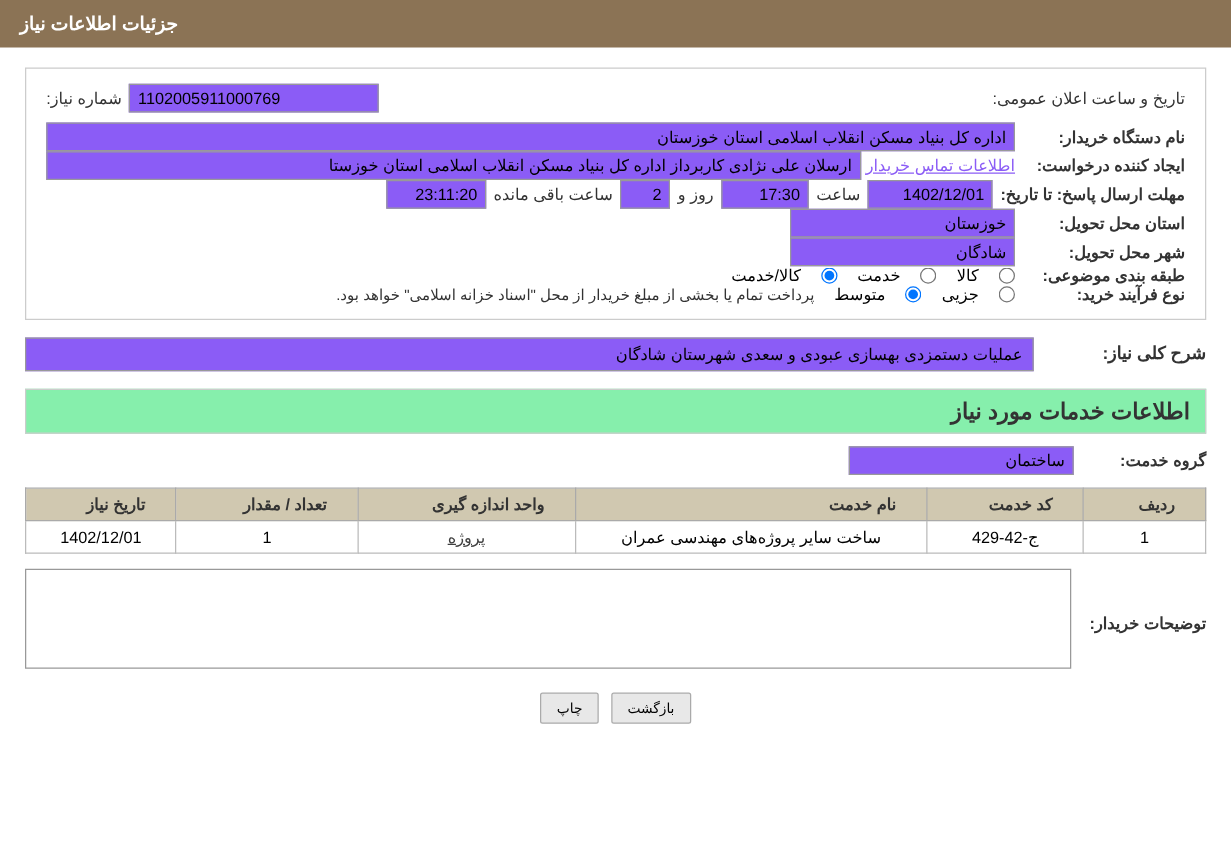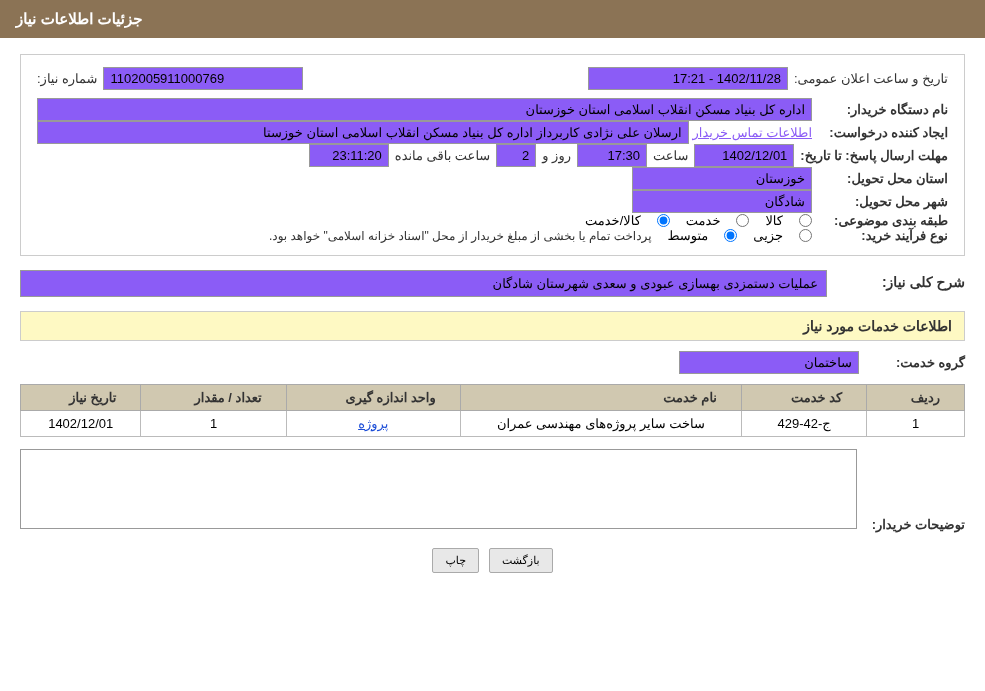--- a/index.html
+++ b/index.html
@@ -61,25 +61,25 @@
     .radio-item {
       display: flex;
       align-items: center;
       gap: 16px;
       direction: rtl;
     }
     .radio-item input[type="radio"] {
       cursor: pointer;
     }
     .section-title {
-      background: #fef9c3;
+      background: #86efac;
       border: 1px solid #ccc;
       padding: 6px 12px;
       font-weight: bold;
-      font-size: 14px;
+      font-size: 18px;
       color: #333;
       margin-bottom: 10px;
       direction: rtl;
       text-align: right;
     }
     .textarea-box {
       border: 1px solid #999;
       width: 100%;
       min-height: 60px;
       padding: 4px 6px;
@@ -172,21 +172,20 @@
     <span>جزئیات اطلاعات نیاز</span>
   </div>
 
   <div class="main-content">
 
     <div class="info-section">
 
       <div class="announce-row">
         <div style="display:flex;align-items:center;gap:6px;">
           <span class="label">تاریخ و ساعت اعلان عمومی:</span>
-          <div class="field-box" style="width:200px;">1402/11/28 - 17:21</div>
         </div>
         <div style="display:flex;align-items:center;gap:6px;">
           <div class="field-box" style="width:200px;text-align:left;">1102005911000769</div>
           <span class="label" style="min-width:auto;">شماره نیاز:</span>
         </div>
       </div>
 
       <div class="grid-row">
         <span class="grid-label">نام دستگاه خریدار:</span>
         <div class="field-box grid-value">اداره کل بنیاد مسکن انقلاب اسلامی استان خوزستان</div>
@@ -281,28 +280,28 @@
           <th>واحد اندازه گیری</th>
           <th>تعداد / مقدار</th>
           <th>تاریخ نیاز</th>
         </tr>
       </thead>
       <tbody>
         <tr>
           <td>1</td>
           <td>ج-42-429</td>
           <td>ساخت سایر پروژه‌های مهندسی عمران</td>
-          <td class="link-blue" style="color:#1d4ed8;">پروژه</td>
+          <td class="link-blue" style="color:#404040;">پروژه</td>
           <td>1</td>
           <td>1402/12/01</td>
         </tr>
       </tbody>
     </table>
 
-    <div style="display:flex;align-items:flex-end;gap:8px;margin-bottom:10px;">
+    <div style="display:flex;align-items:center;gap:8px;margin-bottom:10px;">
       <span class="grid-label" style="padding-top:4px;font-size:13px;font-weight:bold;min-width:100px;">توضیحات خریدار:</span>
       <div style="flex:1;">
         <textarea class="textarea-box" style="height: 80px;"></textarea>
       </div>
     </div>
 
     <div class="buttons-row">
       <button class="btn btn-back">بازگشت</button>
       <button class="btn btn-print">چاپ</button>
     </div>

